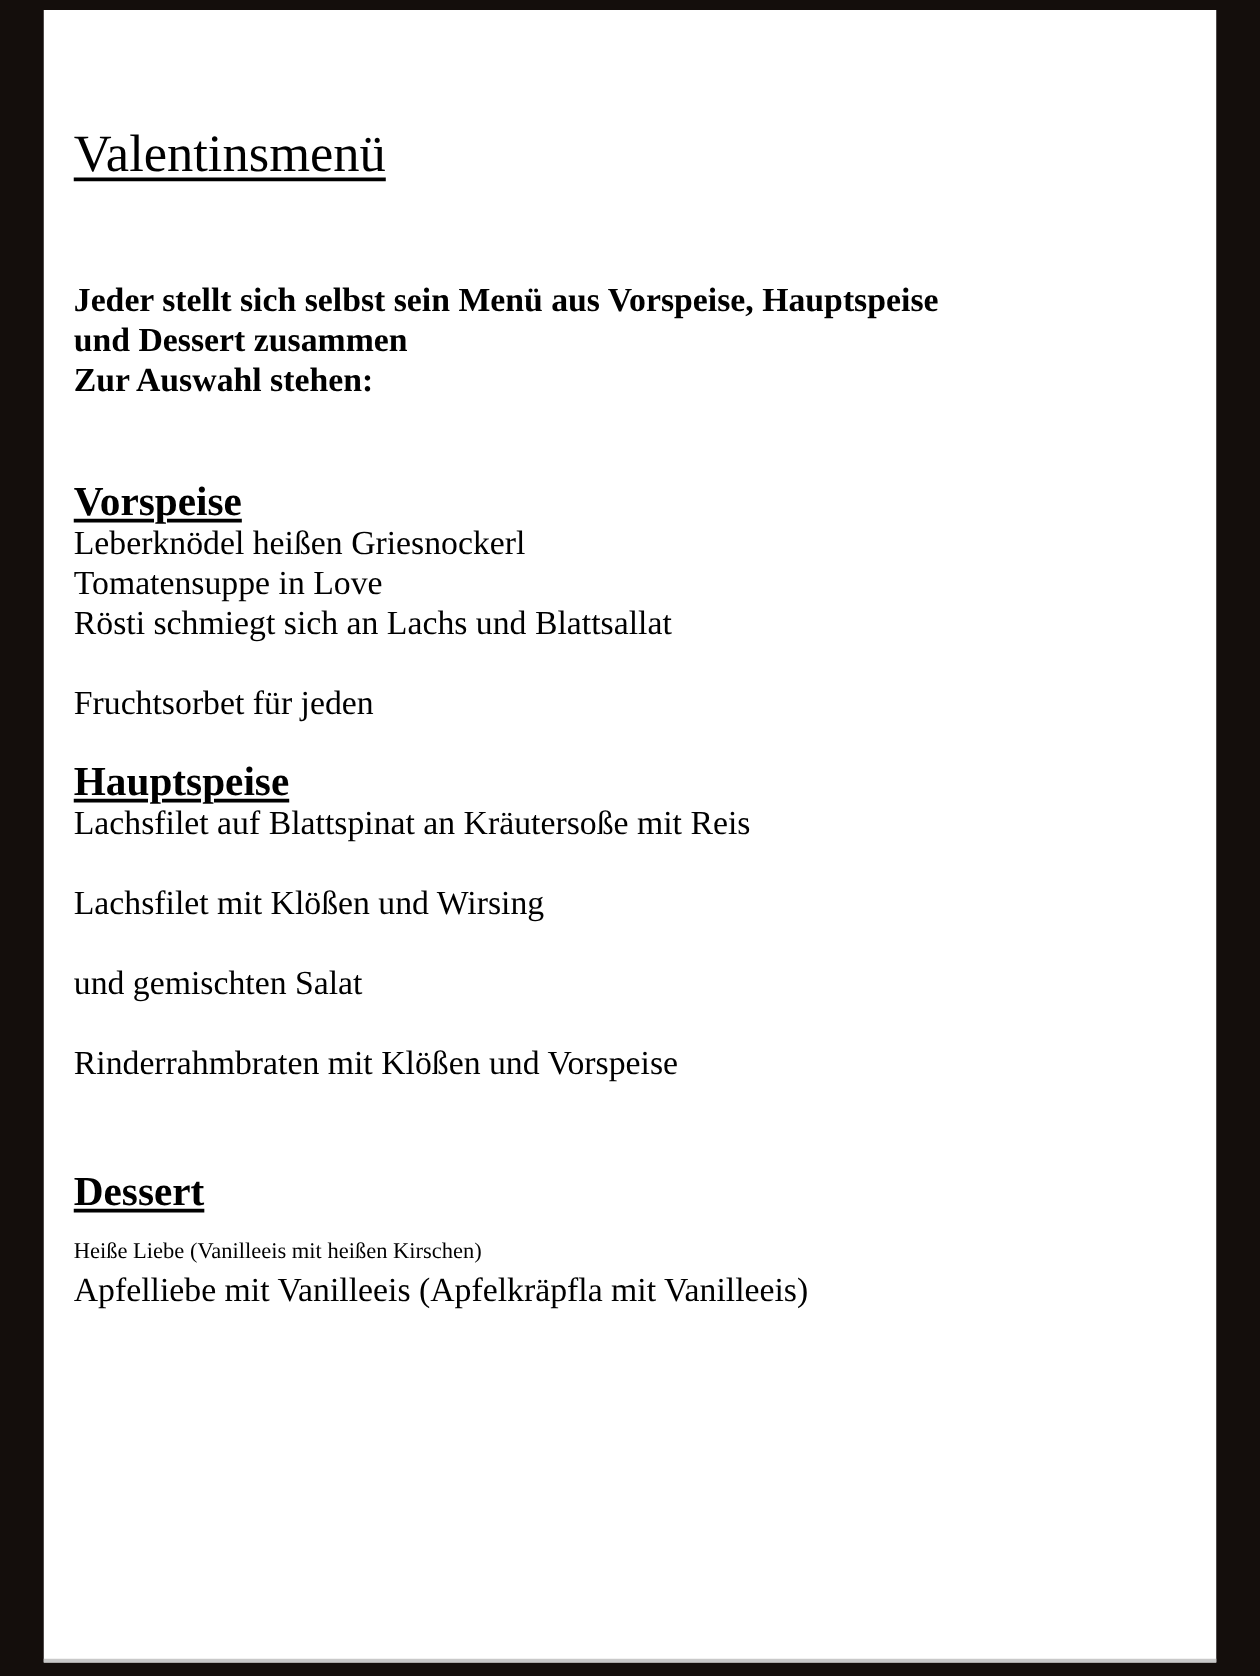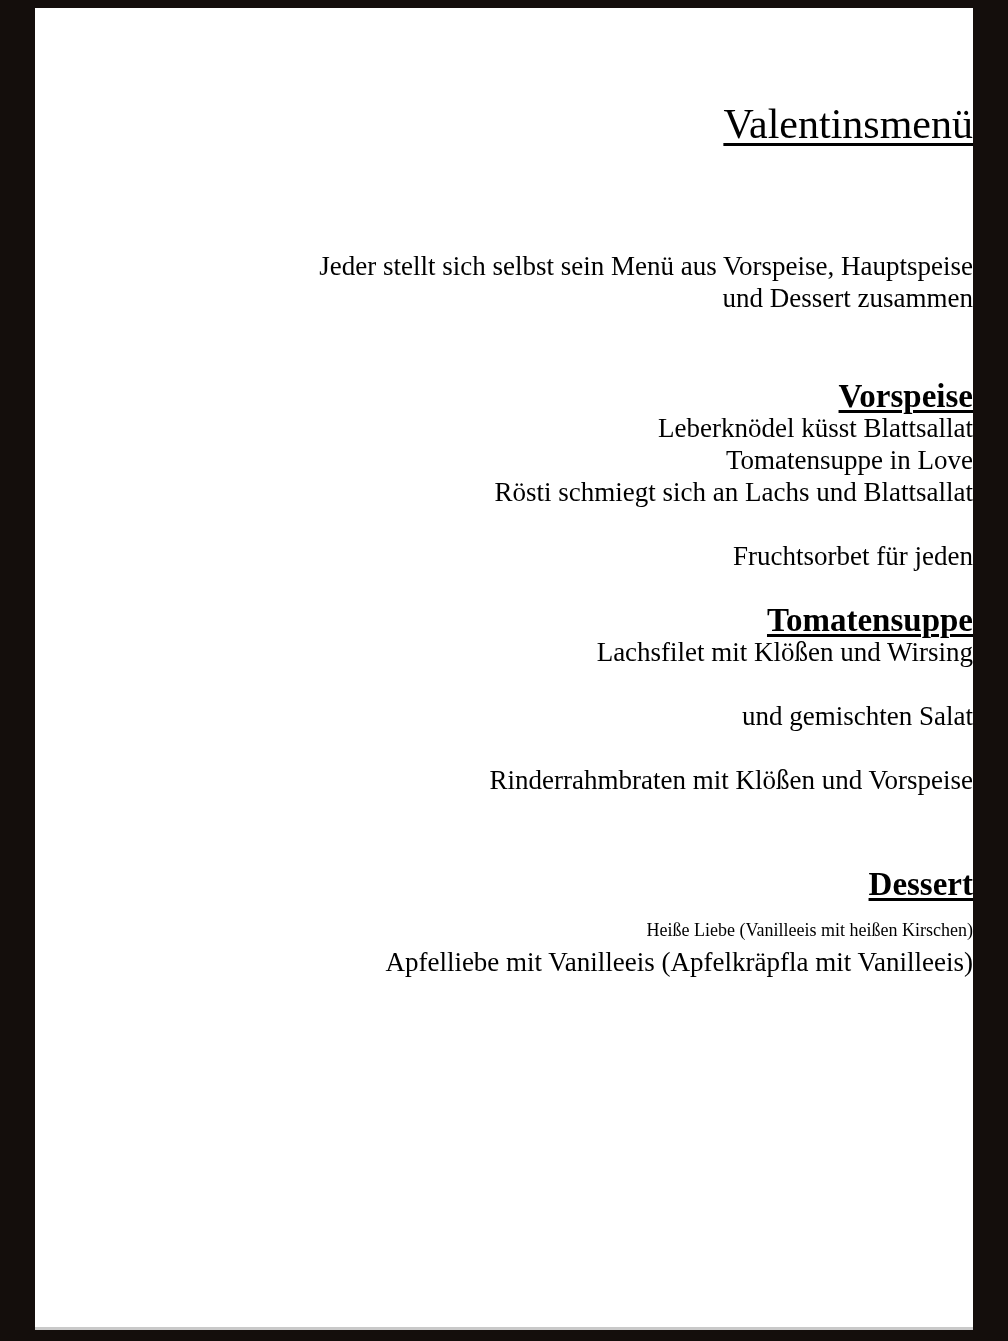--- a/index.html
+++ b/index.html
@@ -19,35 +19,37 @@
     background: var(--frame, #140e0c);
   }
   .page {
     position: absolute;
     left: 35px;
     top: 8px;
     width: 938px;
     height: 1322px;
     background: var(--page, #ffffff);
     border-bottom: 3px solid var(--page_edge_shadow, #c9c9c9);
-    text-align: right;
+    text-align: left;
     box-sizing: border-box;
+    padding-left: 24px;
   }
   .title {
     margin: 0;
     margin-top: 92px;
     font-size: 42px;
     line-height: 48px;
     font-weight: normal;
     text-decoration: underline;
     text-decoration-thickness: 3px;
     text-underline-offset: 5px;
   }
   .intro {
-    margin-top: 102px;
+    margin-top: 76px;
+    font-weight: bold;
   }
   .line {
     font-size: 27px;
     line-height: 32px;
     white-space: nowrap;
   }
   .line.small {
     font-size: 18px;
     margin-top: 14px;
   }
@@ -75,36 +77,40 @@
 <body>
 
 <div class="frame">
   <div class="page">
 
     <h1 class="title">Valentinsmenü</h1>
 
     <div class="intro">
       <div class="line">Jeder stellt sich selbst sein Menü aus Vorspeise, Hauptspeise</div>
       <div class="line">und Dessert zusammen</div>
+      <div class="line">Zur Auswahl stehen:</div>
     </div>
 
     <section class="section-vorspeise">
       <h2 class="heading">Vorspeise</h2>
       <div class="block">
-        <div class="line">Leberknödel küsst Blattsallat</div>
+        <div class="line">Leberknödel heißen Griesnockerl</div>
         <div class="line">Tomatensuppe in Love</div>
         <div class="line">Rösti schmiegt sich an Lachs und Blattsallat</div>
       </div>
       <div class="block">
         <div class="line">Fruchtsorbet für jeden</div>
       </div>
     </section>
 
     <section class="section-hauptspeise">
-      <h2 class="heading">Tomatensuppe</h2>
+      <h2 class="heading">Hauptspeise</h2>
+      <div class="block">
+        <div class="line">Lachsfilet auf Blattspinat an Kräutersoße mit Reis</div>
+      </div>
       <div class="block">
         <div class="line">Lachsfilet mit Klößen und Wirsing</div>
       </div>
       <div class="block">
         <div class="line">und gemischten Salat</div>
       </div>
       <div class="block">
         <div class="line">Rinderrahmbraten mit Klößen und Vorspeise</div>
       </div>
     </section>

